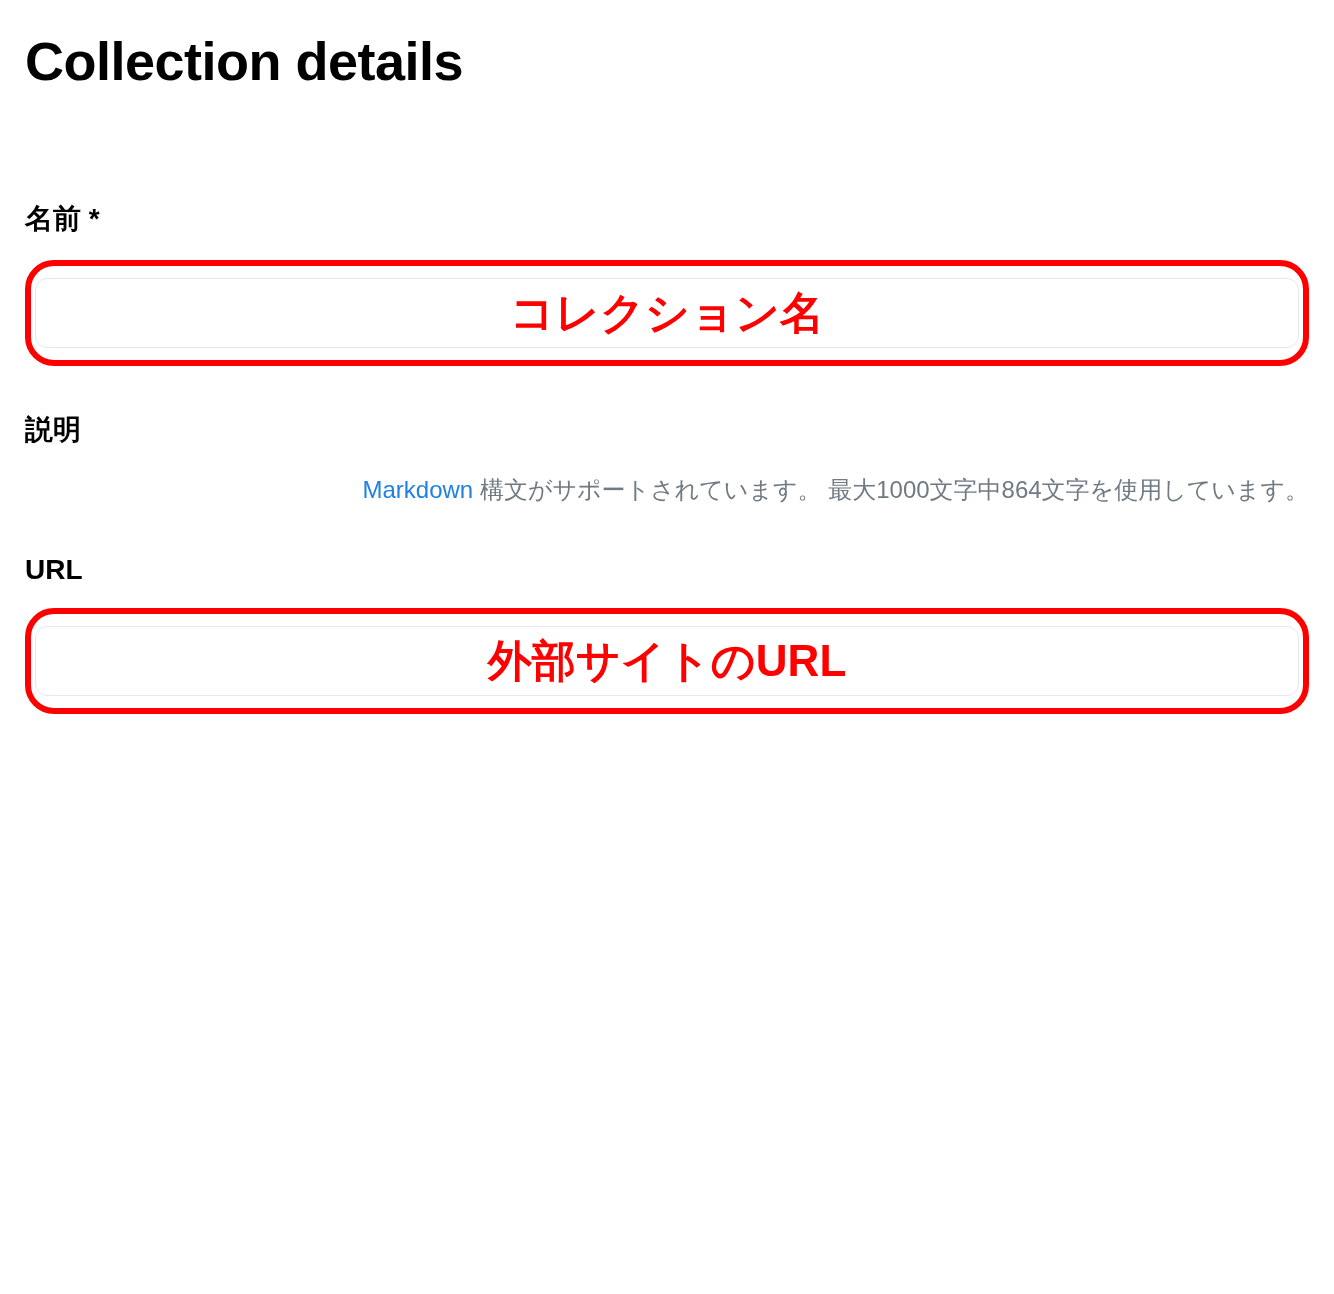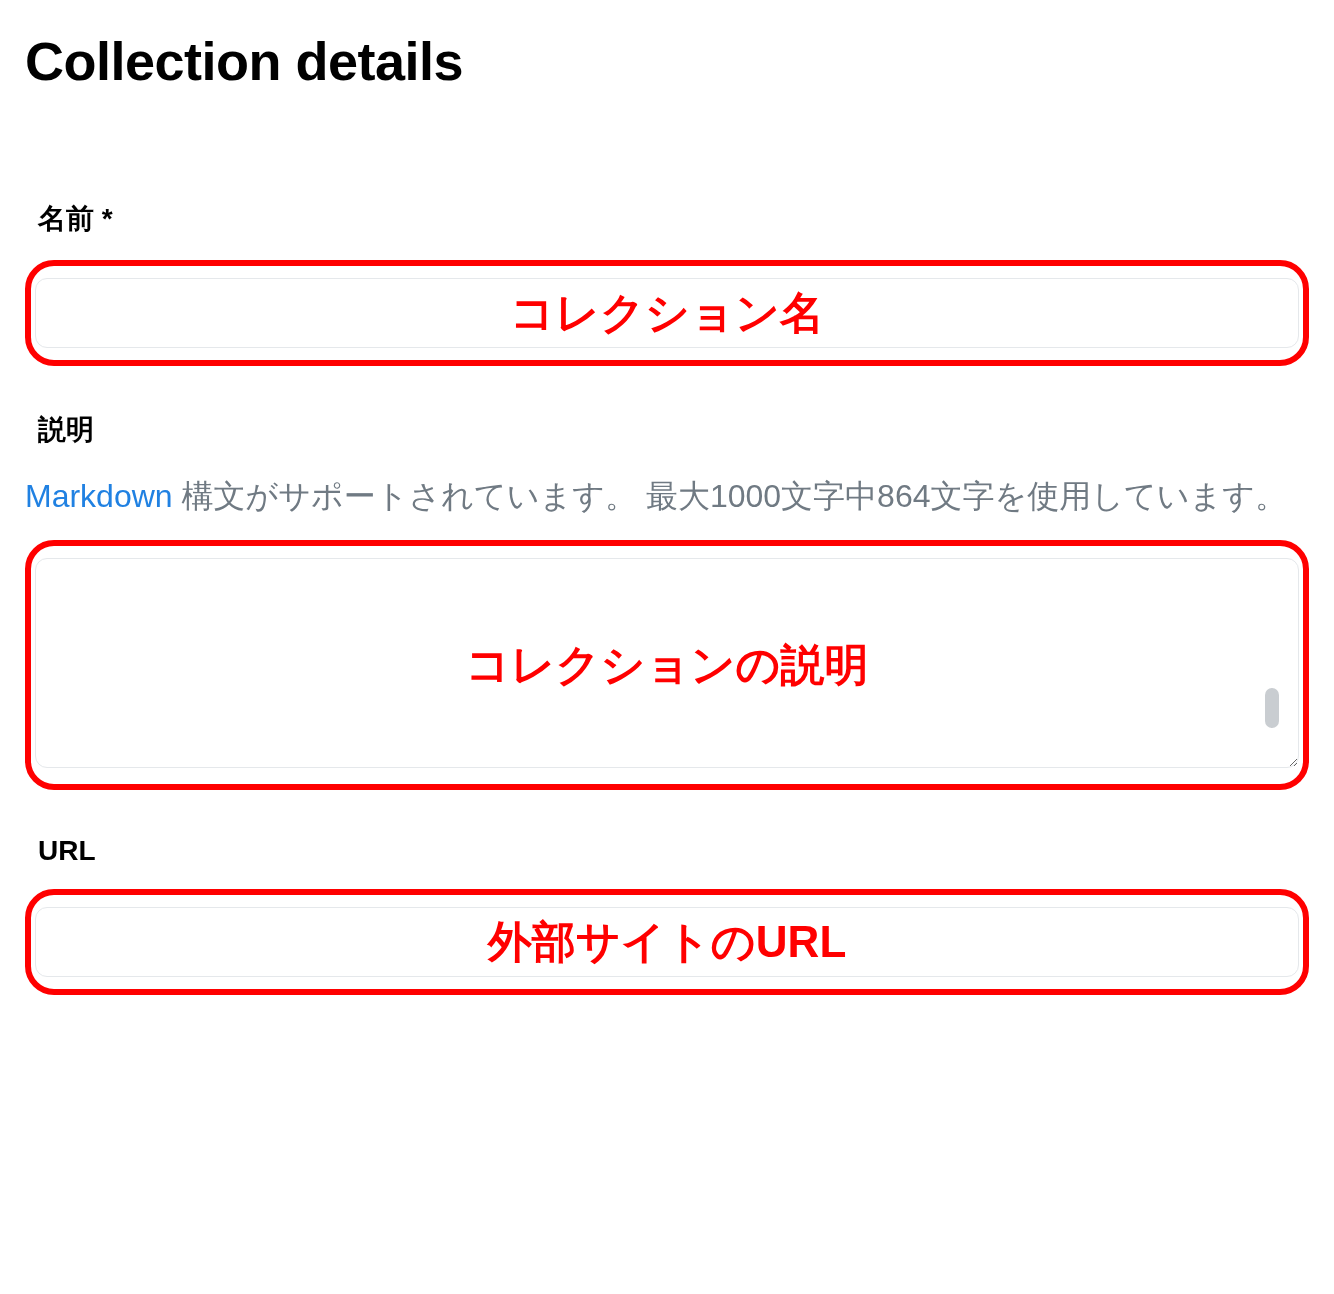--- a/index.html
+++ b/index.html
@@ -22,27 +22,27 @@
     }
     .field-group {
       margin-bottom: 45px;
     }
     .field-label {
       font-size: 28px;
       font-weight: 700;
       color: #000;
       margin-bottom: 22px;
       display: block;
-      margin-left: 13px;
     }
     .field-help {
-      font-size: 32px;
+      font-size: 24px;
       color: #707a83;
       margin-bottom: 18px;
       line-height: 1.6;
+      text-align: right;
     }
     .field-help .link {
       color: #2081e2;
     }
     .annotation-box {
       border: 6px solid #ff0000;
       border-radius: 29px;
       padding: 12px 4px;
       position: relative;
     }
@@ -111,27 +111,20 @@
     <div class="annotation-label">コレクション名</div>
     <input type="text" class="text-input" value="" style="">
   </div>
 </div>
 
 <div class="field-group">
   <label class="field-label">説明</label>
   <p class="field-help">
     <span class="link">Markdown</span><span> 構文がサポートされています。 最大1000文字中864文字を使用しています。</span>
   </p>
-  <div class="annotation-box">
-    <div class="annotation-label">コレクションの説明</div>
-    <div class="textarea-wrapper">
-      <textarea class="textarea-input" style=""></textarea>
-      <div class="scroll-thumb"></div>
-    </div>
-  </div>
 </div>
 
 <div class="field-group">
   <label class="field-label">URL</label>
   <div class="annotation-box">
     <div class="annotation-label">外部サイトのURL</div>
     <input type="text" class="text-input" value="" style="">
   </div>
 </div>
 

